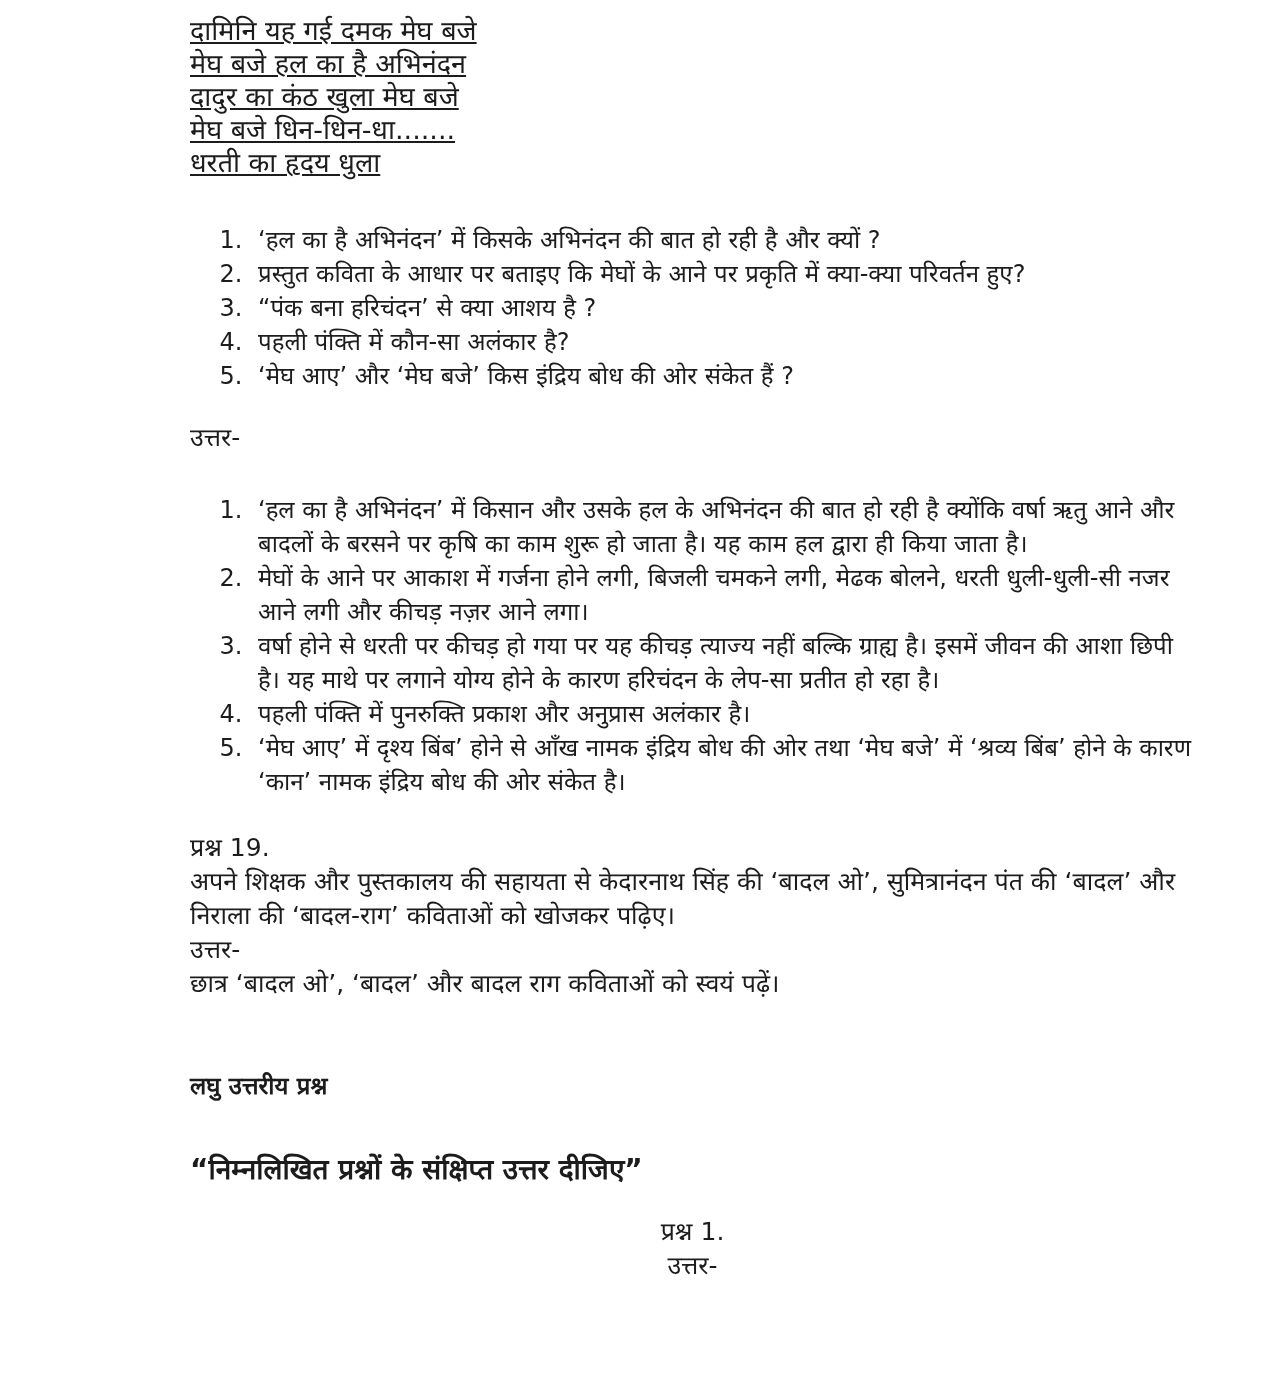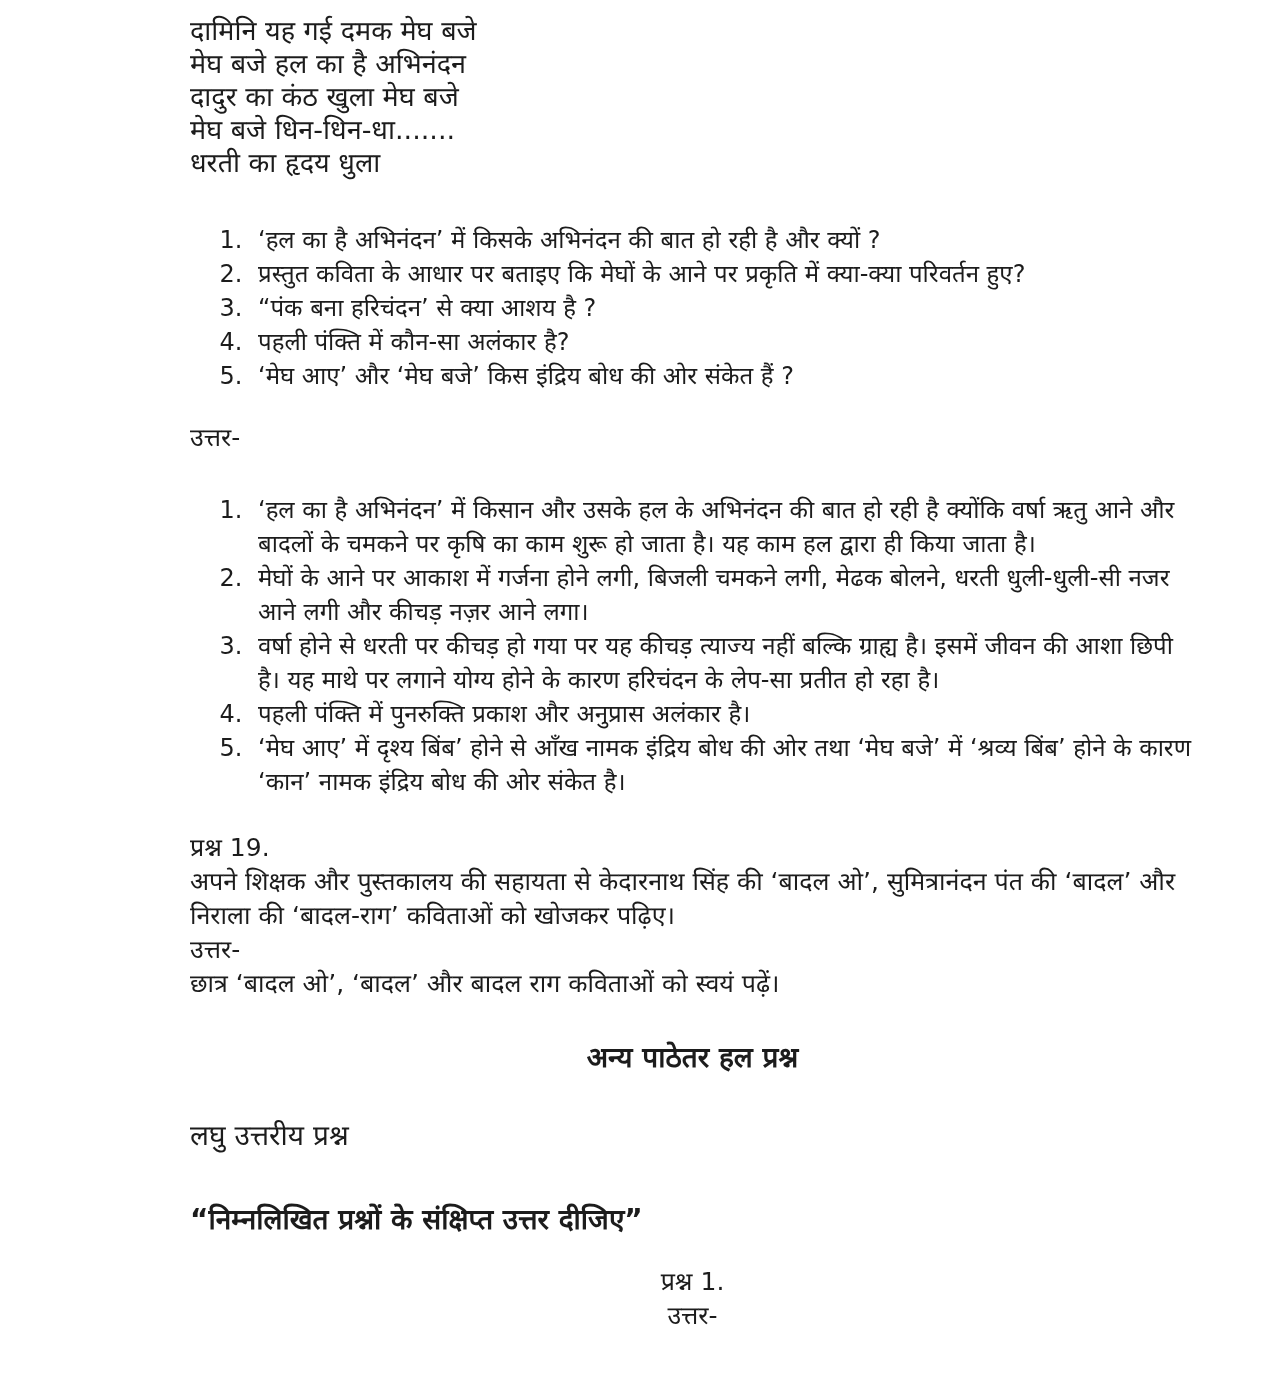--- a/index.html
+++ b/index.html
@@ -15,21 +15,21 @@
     -webkit-font-smoothing: antialiased;
   }
   .page {
     box-sizing: border-box;
     width: 1275px;
     min-height: 1385px;
     padding: 14px 80px 40px 190px;
     background: #ffffff;
   }
   
-  .poem { margin: 0 0 0 0; }
+  .poem { margin: 0 0 0 0; text-decoration: underline; }
   .poem-line {
     font-size: 27px;
     line-height: 33px;
     white-space: nowrap;
   }
   
   ol {
     margin: 0;
     padding-left: 60px;
     list-style: decimal;
@@ -55,23 +55,23 @@
   .q19-block { margin-top: 32px; }
   
   .section-heading {
     margin-top: 40px;
     font-size: 28px;
     font-weight: bold;
     text-align: center;
     line-height: 34px;
   }
   .subsection-heading {
-    margin-top: 44px;
-    font-size: 28px;
-    font-weight: normal;
+    margin-top: 68px;
+    font-size: 24px;
+    font-weight: bold;
     line-height: 34px;
   }
   .instruction-heading {
     margin-top: 50px;
     font-size: 28px;
     font-weight: bold;
     line-height: 34px;
   }
   .q1-block { margin-top: 4px; text-align: center; }
 </style>
@@ -92,35 +92,34 @@
     <li>‘हल का है अभिनंदन’ में किसके अभिनंदन की बात हो रही है और क्यों ?</li>
     <li>प्रस्तुत कविता के आधार पर बताइए कि मेघों के आने पर प्रकृति में क्या-क्या परिवर्तन हुए?</li>
     <li>“पंक बना हरिचंदन’ से क्या आशय है ?</li>
     <li>पहली पंक्ति में कौन-सा अलंकार है?</li>
     <li>‘मेघ आए’ और ‘मेघ बजे’ किस इंद्रिय बोध की ओर संकेत हैं ?</li>
   </ol>
 
   <p class="label-line answers-label">उत्तर-</p>
 
   <ol class="answers">
-    <li>‘हल का है अभिनंदन’ में किसान और उसके हल के अभिनंदन की बात हो रही है क्योंकि वर्षा ऋतु आने और बादलों के चमकने पर कृषि का काम शुरू हो जाता है। यह काम हल द्वारा ही किया जाता है।</li>
+    <li>‘हल का है अभिनंदन’ में किसान और उसके हल के अभिनंदन की बात हो रही है क्योंकि वर्षा ऋतु आने और बादलों के बरसने पर कृषि का काम शुरू हो जाता है। यह काम हल द्वारा ही किया जाता है।</li>
     <li>मेघों के आने पर आकाश में गर्जना होने लगी, बिजली चमकने लगी, मेढक बोलने, धरती धुली-धुली-सी नजर आने लगी और कीचड़ नज़र आने लगा।</li>
     <li>वर्षा होने से धरती पर कीचड़ हो गया पर यह कीचड़ त्याज्य नहीं बल्कि ग्राह्य है। इसमें जीवन की आशा छिपी है। यह माथे पर लगाने योग्य होने के कारण हरिचंदन के लेप-सा प्रतीत हो रहा है।</li>
     <li>पहली पंक्ति में पुनरुक्ति प्रकाश और अनुप्रास अलंकार है।</li>
     <li>‘मेघ आए’ में दृश्य बिंब’ होने से आँख नामक इंद्रिय बोध की ओर तथा ‘मेघ बजे’ में ‘श्रव्य बिंब’ होने के कारण ‘कान’ नामक इंद्रिय बोध की ओर संकेत है।</li>
   </ol>
 
   <div class="q19-block">
     <p class="label-line">प्रश्न 19.</p>
     <p class="para">अपने शिक्षक और पुस्तकालय की सहायता से केदारनाथ सिंह की ‘बादल ओ’, सुमित्रानंदन पंत की ‘बादल’ और निराला की ‘बादल-राग’ कविताओं को खोजकर पढ़िए।</p>
     <p class="label-line">उत्तर-</p>
     <p class="para">छात्र ‘बादल ओ’, ‘बादल’ और बादल राग कविताओं को स्वयं पढ़ें।</p>
   </div>
 
-  <h2 class="section-heading">अन्य पाठेतर हल प्रश्न</h2>
 
   <h3 class="subsection-heading">लघु उत्तरीय प्रश्न</h3>
 
   <h3 class="instruction-heading">“निम्नलिखित प्रश्नों के संक्षिप्त उत्तर दीजिए”</h3>
 
   <div class="q1-block">
     <p class="label-line">प्रश्न 1.</p>
     <p class="label-line">उत्तर-</p>
   </div>
 

